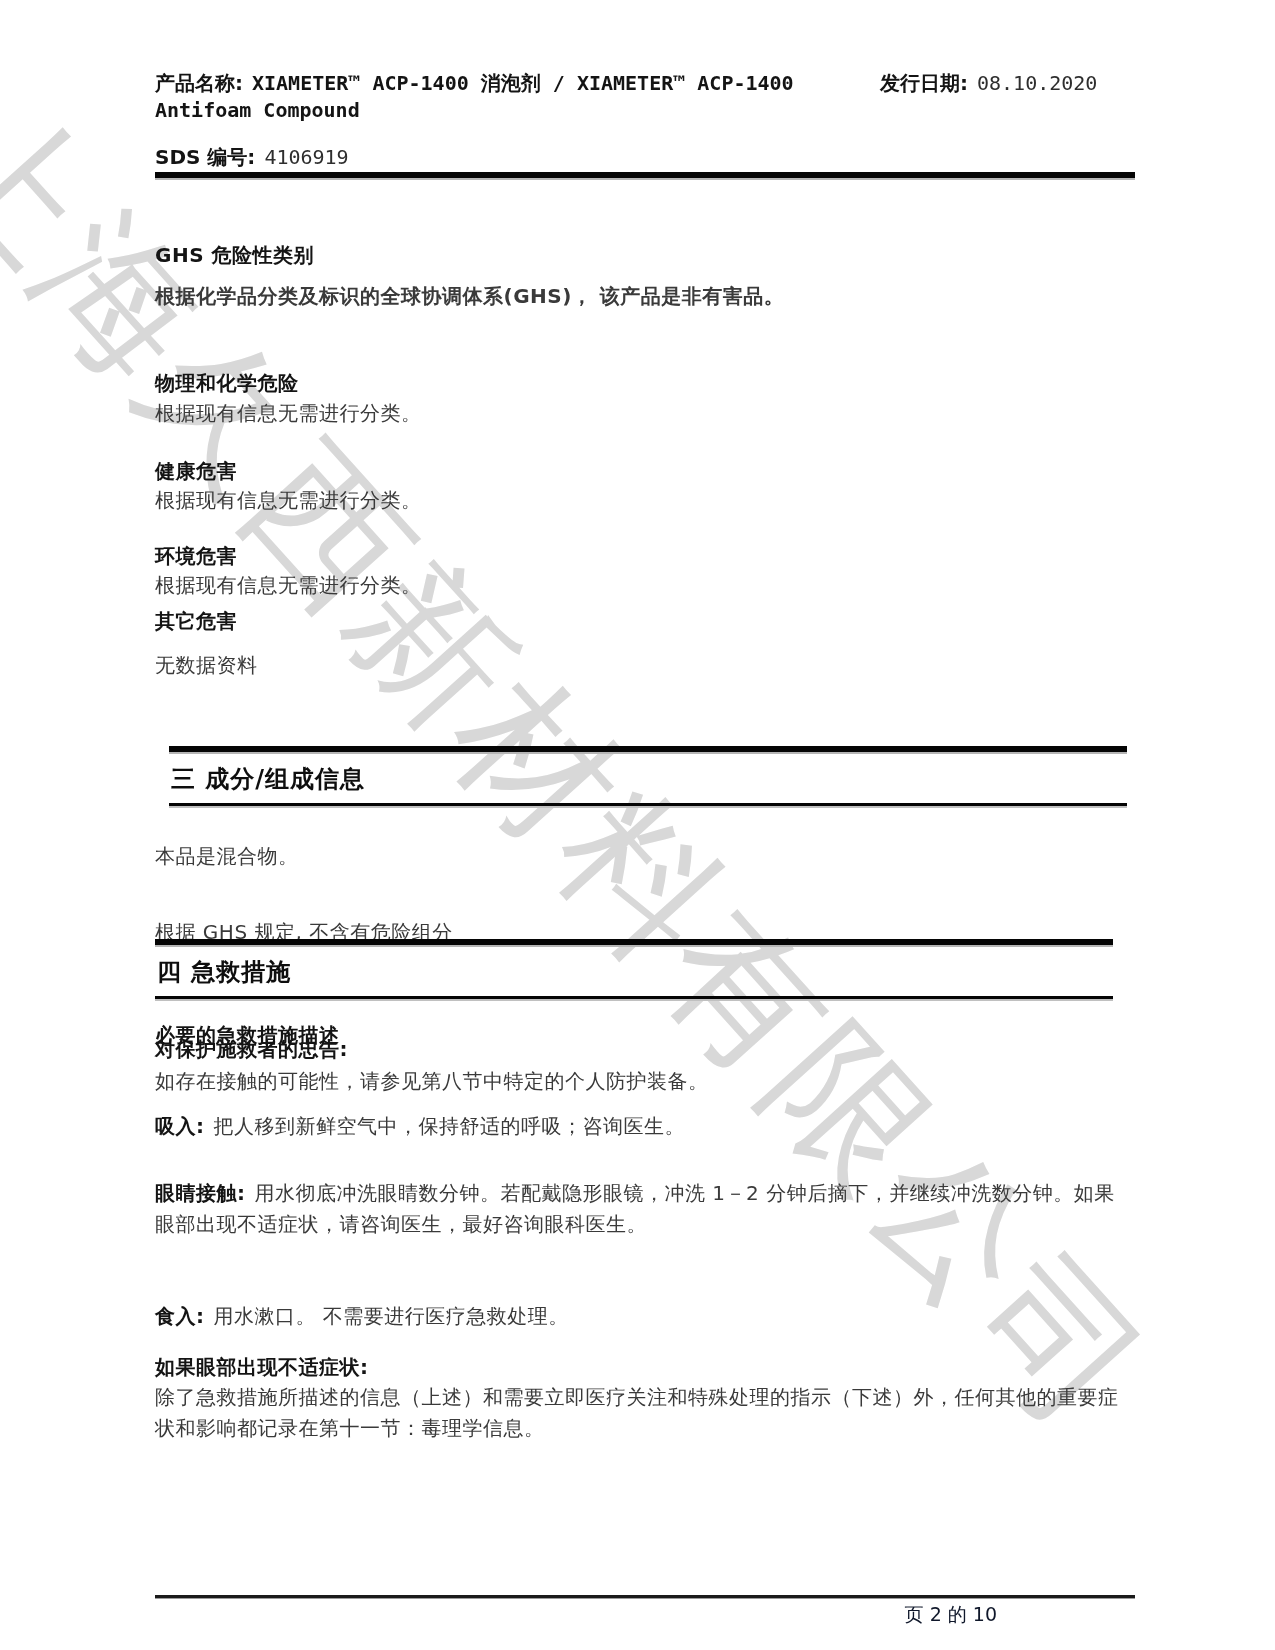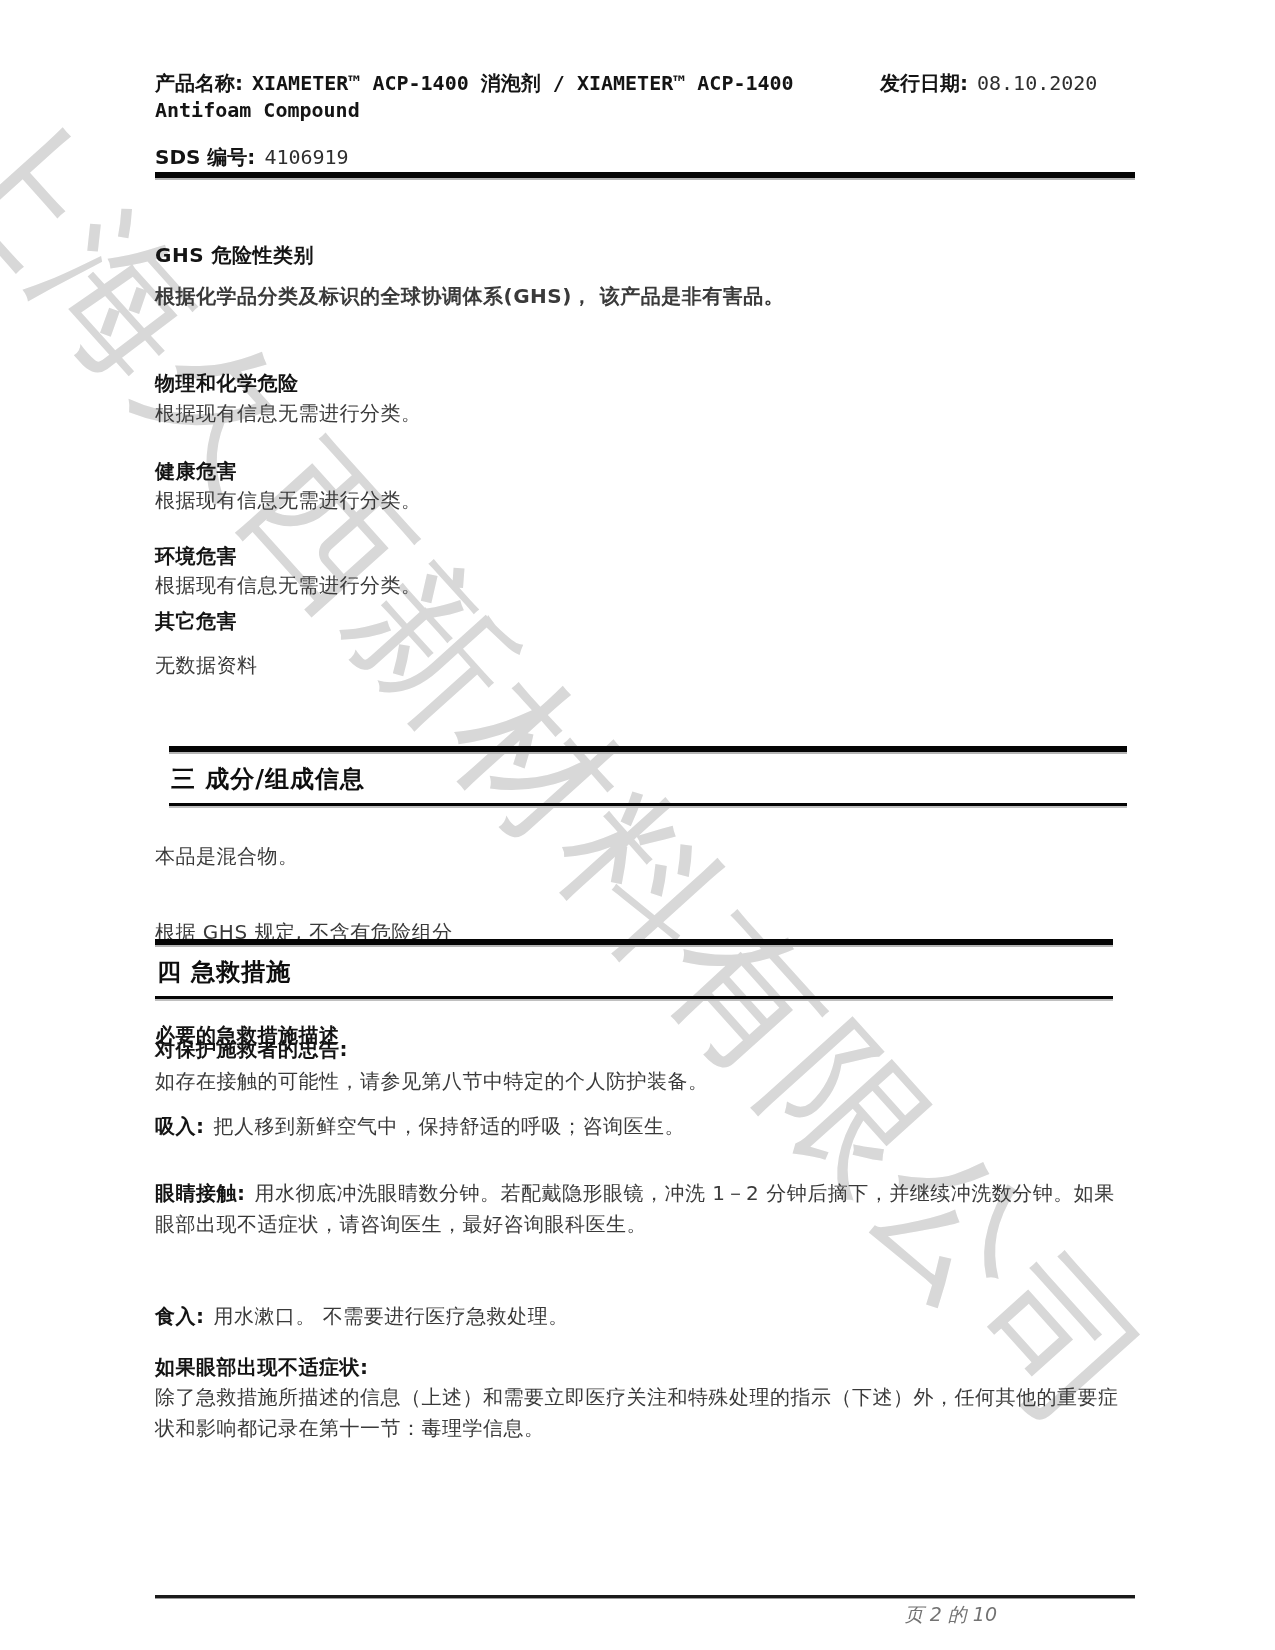--- a/index.html
+++ b/index.html
@@ -34,21 +34,21 @@
   p{margin:0;}
   .body-text{font-size:20px;line-height:31px;color:#3a3a3a;letter-spacing:0.5px;}
   .heading{font-size:20px;line-height:26px;font-weight:bold;color:#141414;letter-spacing:0.5px;}
   .hdr-line{font-size:20px;line-height:27px;}
   .label-gap{margin-right:9px;}
   
   .rule-thick{height:6px;background:#050505;border-bottom:2px solid #b5b5b5;}
   .rule-mid{height:3px;background:#050505;border-bottom:2px solid #c0c0c0;}
   .rule-footer{height:3px;background:#1a1a1a;border-bottom:1px solid #9a9a9a;}
   .sec-title{font-size:24px;font-weight:bold;color:#0e0e0e;letter-spacing:1px;padding:9px 0 8px 2px;}
-  .footer-text{position:absolute;top:1602px;right:278px;font-size:19px;color:#737373;font-style:italic;}
+  .footer-text{position:absolute;top:1602px;right:278px;font-size:19px;color:#0f172a;}
 </style>
 </head>
 <body>
 
 <div class="page">
 
   <div class="watermark">上海久西新材料有限公司</div>
 
   <div class="content">
 

